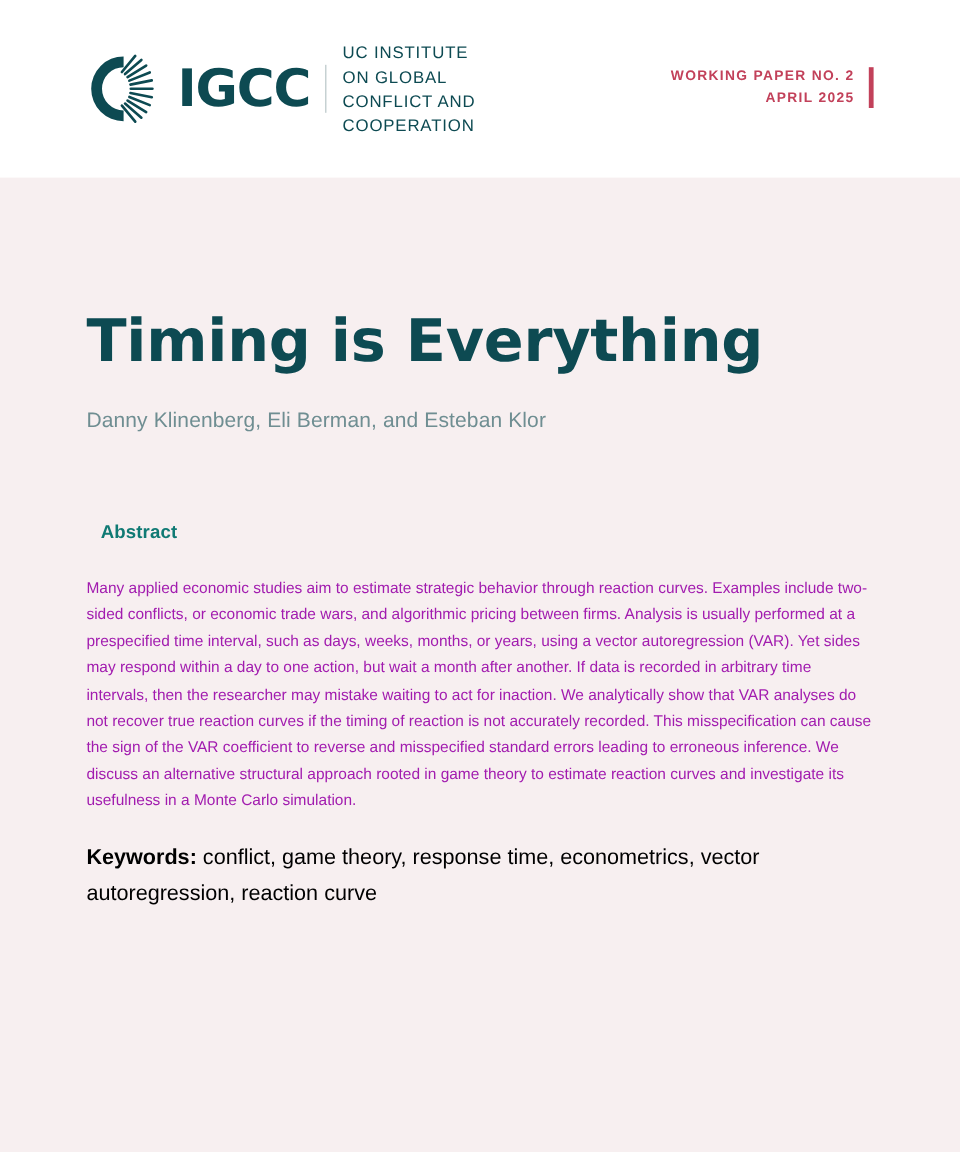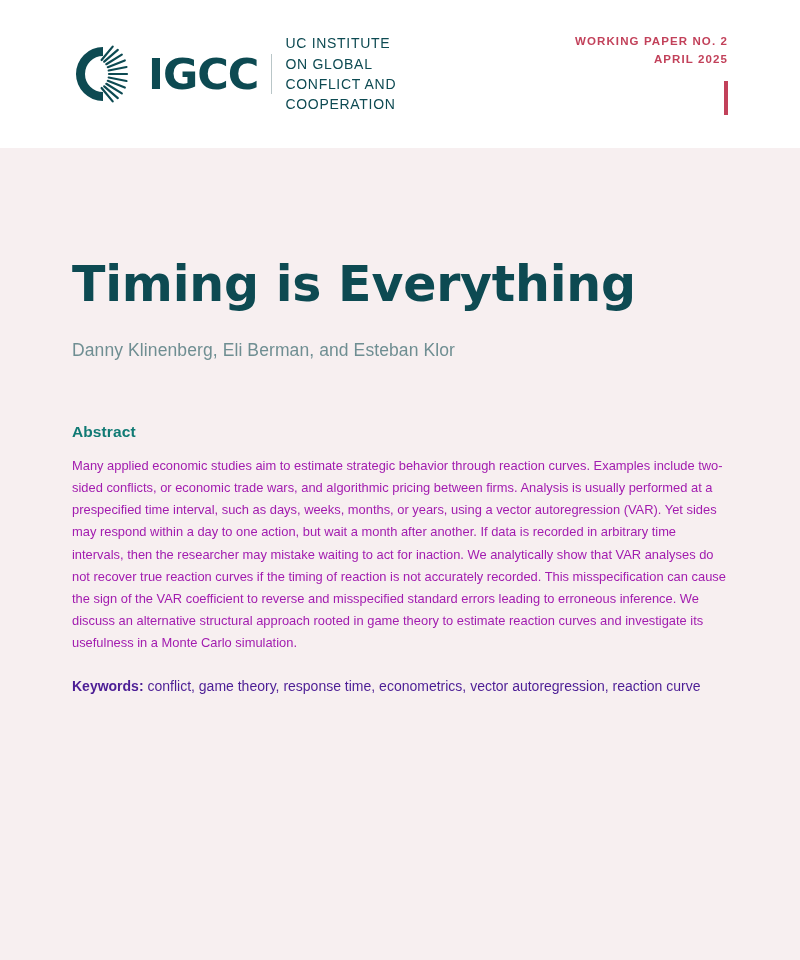--- a/index.html
+++ b/index.html
@@ -68,23 +68,22 @@
     letter-spacing: 0.7px;
     line-height: 1.45;
     color: #0d4a52;
     text-transform: uppercase;
     max-width: 130px;
   }
 
   .header-right {
     margin-left: auto;
     display: flex;
-    align-items: flex-end;
+    align-items: flex-start;
     gap: 12px;
-    flex-direction: column;
   }
   .wp-lines {
     text-align: right;
     font-weight: bold;
     font-size: 11.5px;
     letter-spacing: 1.1px;
     line-height: 1.55;
     color: #c2415a;
     text-transform: uppercase;
   }
@@ -113,42 +112,42 @@
     letter-spacing: -0.2px;
   }
   .authors {
     margin: 0;
     padding-top: 28px;
     font-size: 17.5px;
     color: #6f8e92;
     letter-spacing: 0.1px;
   }
   .abstract-heading {
-    margin: 0;
+    margin: 12px;
     padding-top: 62px;
     font-size: 15.5px;
     font-weight: bold;
     color: #107a74;
     letter-spacing: 0.1px;
   }
   .abstract-body {
     margin: 0;
     padding-top: 14px;
     font-size: 12.9px;
     line-height: 1.72;
     color: #a21caf;
     text-align: left;
     max-width: 660px;
   }
   .keywords {
     margin: 0;
     padding-top: 20px;
-    font-size: 14px;
+    font-size: 18px;
     line-height: 1.7;
-    color: #4c1d95;
+    color: #000000;
     max-width: 660px;
   }
   .keywords b {
     font-weight: bold;
   }
 </style>
 </head>
 <body>
 
 <div class="page">

